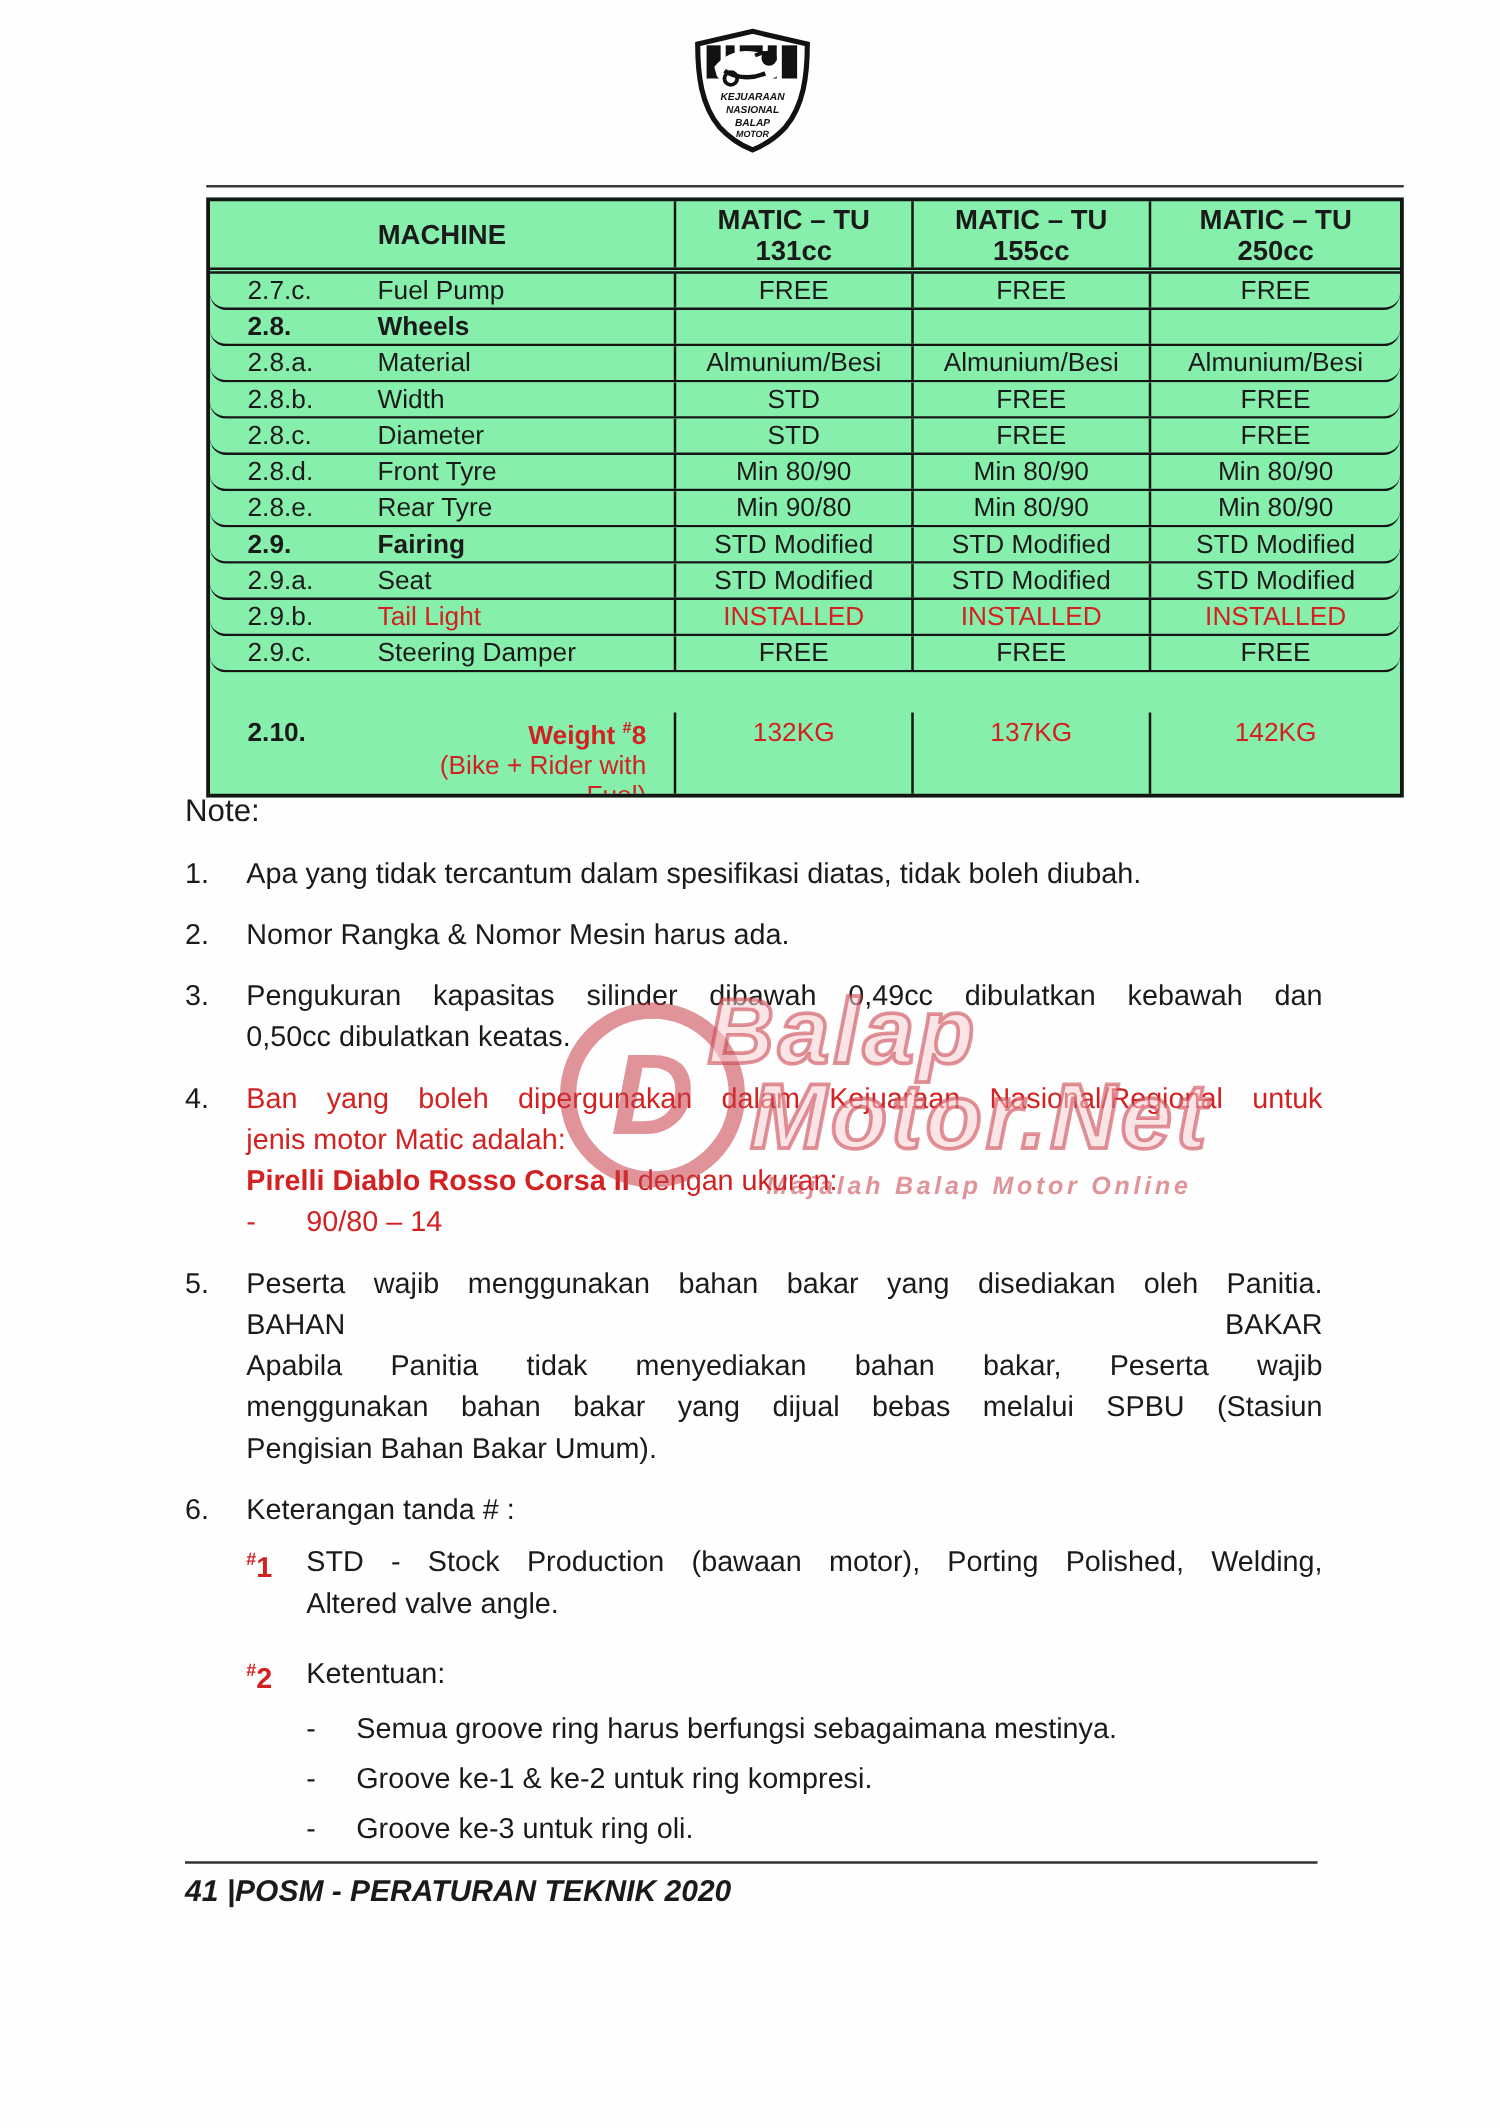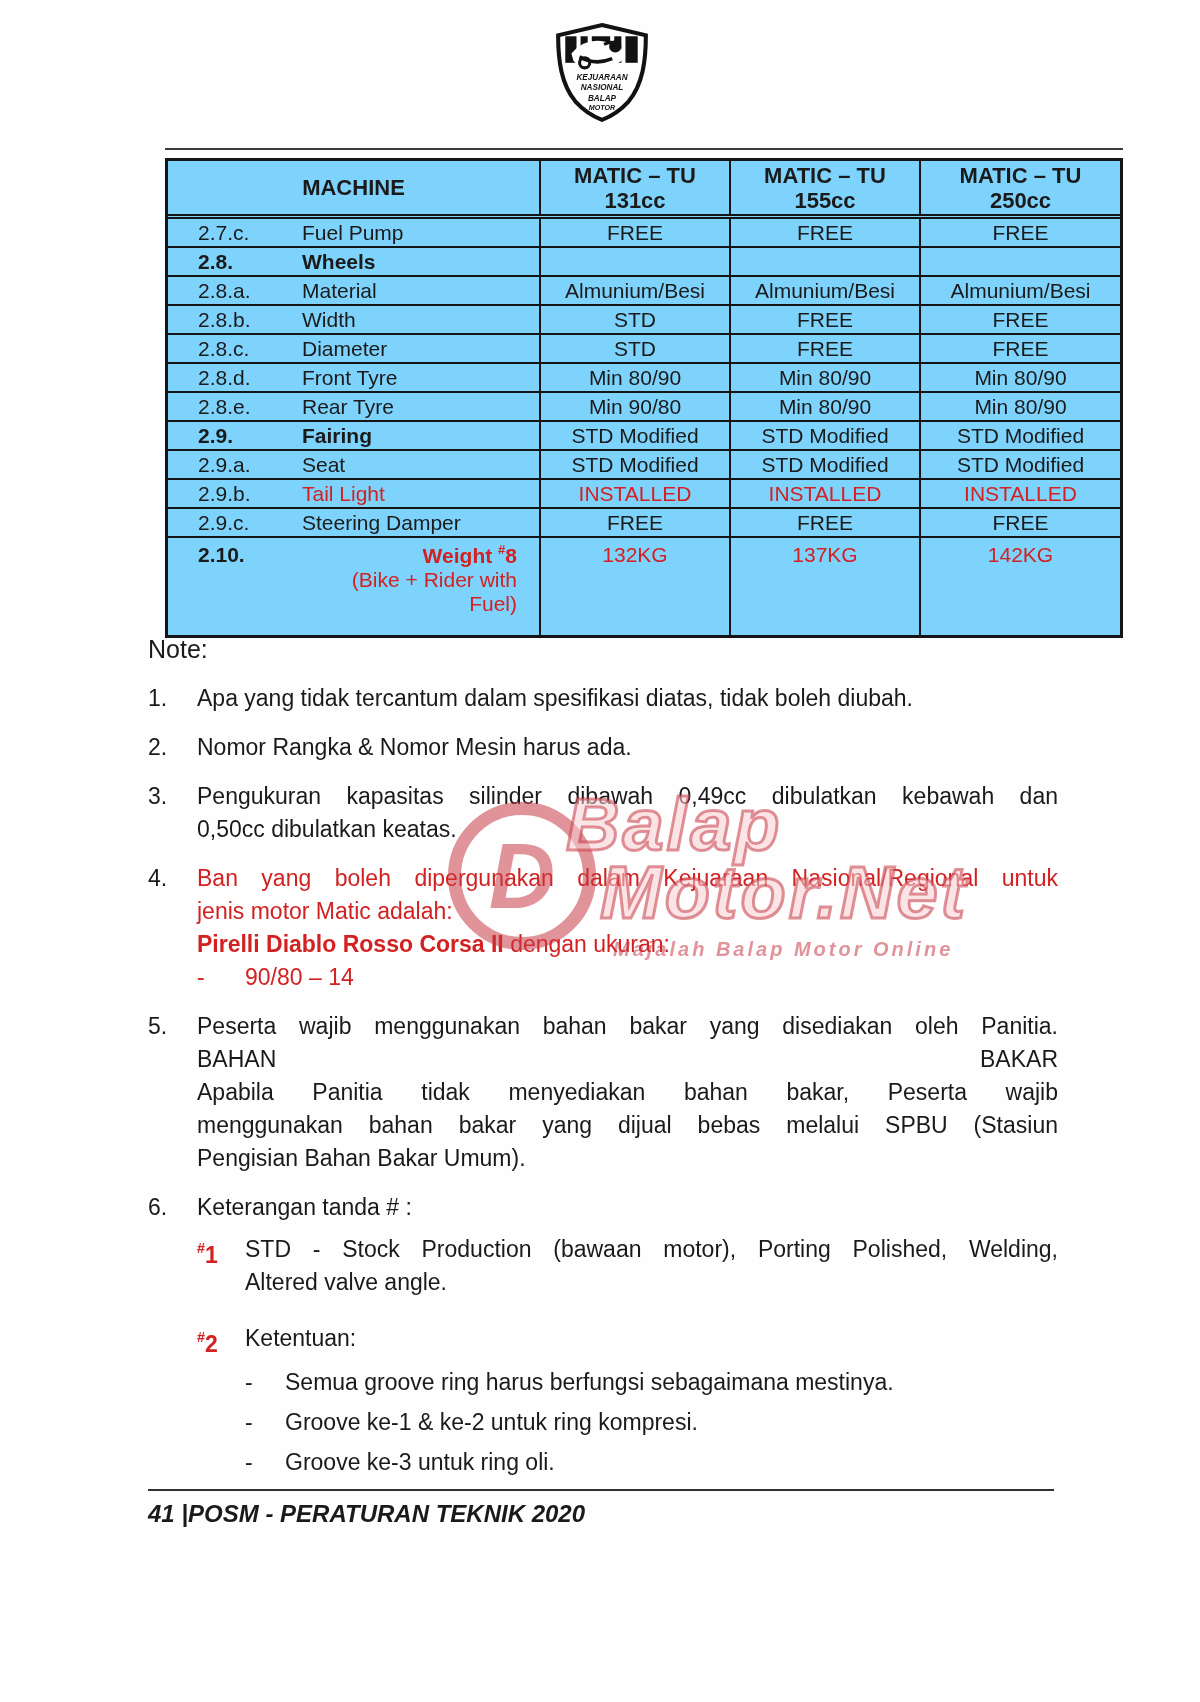--- a/index.html
+++ b/index.html
@@ -12,33 +12,33 @@
     --ink:#1a1a1a;
     --red:#d32121;
     --line:#151515;
     --wm-dark:rgba(198,58,70,.55);
     --wm-fill:rgba(246,205,210,.55);
   }
   
   .logo{position:absolute;left:551px;top:22px;width:102px;height:102px;}
   
   .pre-line{position:absolute;left:165px;top:148px;width:958px;border-top:2px solid #3a3a3a;}
-  .spec-table{position:absolute;left:165px;top:158px;width:958px;border:3px solid var(--line);box-sizing:border-box;background:#7dd3fc;}
+  .spec-table{position:absolute;left:165px;top:158px;width:958px;border:3px solid var(--line);box-sizing:border-box;background:#86efac;}
   .thead{display:grid;grid-template-columns:373px 190px 190px 1fr;height:53px;border-bottom:5px double var(--line);font-weight:bold;font-size:22px;}
   .hc{display:flex;flex-direction:column;justify-content:center;align-items:center;border-right:2px solid var(--line);line-height:25px;text-align:center;}
   .hc:last-child{border-right:none;}
-  .trow{display:grid;grid-template-columns:373px 190px 190px 1fr;height:29px;border-bottom:2px solid var(--line);font-size:21px;box-sizing:border-box;}
+  .trow{display:grid;grid-template-columns:373px 190px 190px 1fr;height:29px;border-bottom:2px solid var(--line);font-size:21px;box-sizing:border-box;border-radius:13px;}
   .trow:last-child{border-bottom:none;}
   .trow.tall{height:97px;}
   .c{display:flex;align-items:center;justify-content:center;border-right:2px solid var(--line);overflow:hidden;box-sizing:border-box;}
   .c:last-child{border-right:none;}
   .cname{justify-content:flex-start;padding-left:30px;}
   .num{width:104px;flex-shrink:0;}
   .nm{max-width:215px;text-align:right;}
-  .tall .c{align-items:flex-start;padding-top:5px;}
+  .tall .c{align-items:flex-start;padding-top:5px;margin-top:32px;}
   .b{font-weight:bold;}
   .red{color:var(--red);}
   sup.hash{font-size:0.62em;vertical-align:super;position:relative;top:-1px;}
   
   .notes{position:absolute;left:148px;top:633px;width:910px;font-size:23px;line-height:33px;}
   .nhead{font-weight:normal;font-size:25px;margin-bottom:16px;}
   .nitem{display:flex;margin-bottom:16px;}
   .n-num{width:49px;flex-shrink:0;}
   .n-content{flex:1;min-width:0;}
   .jline{text-align:justify;text-align-last:justify;}

